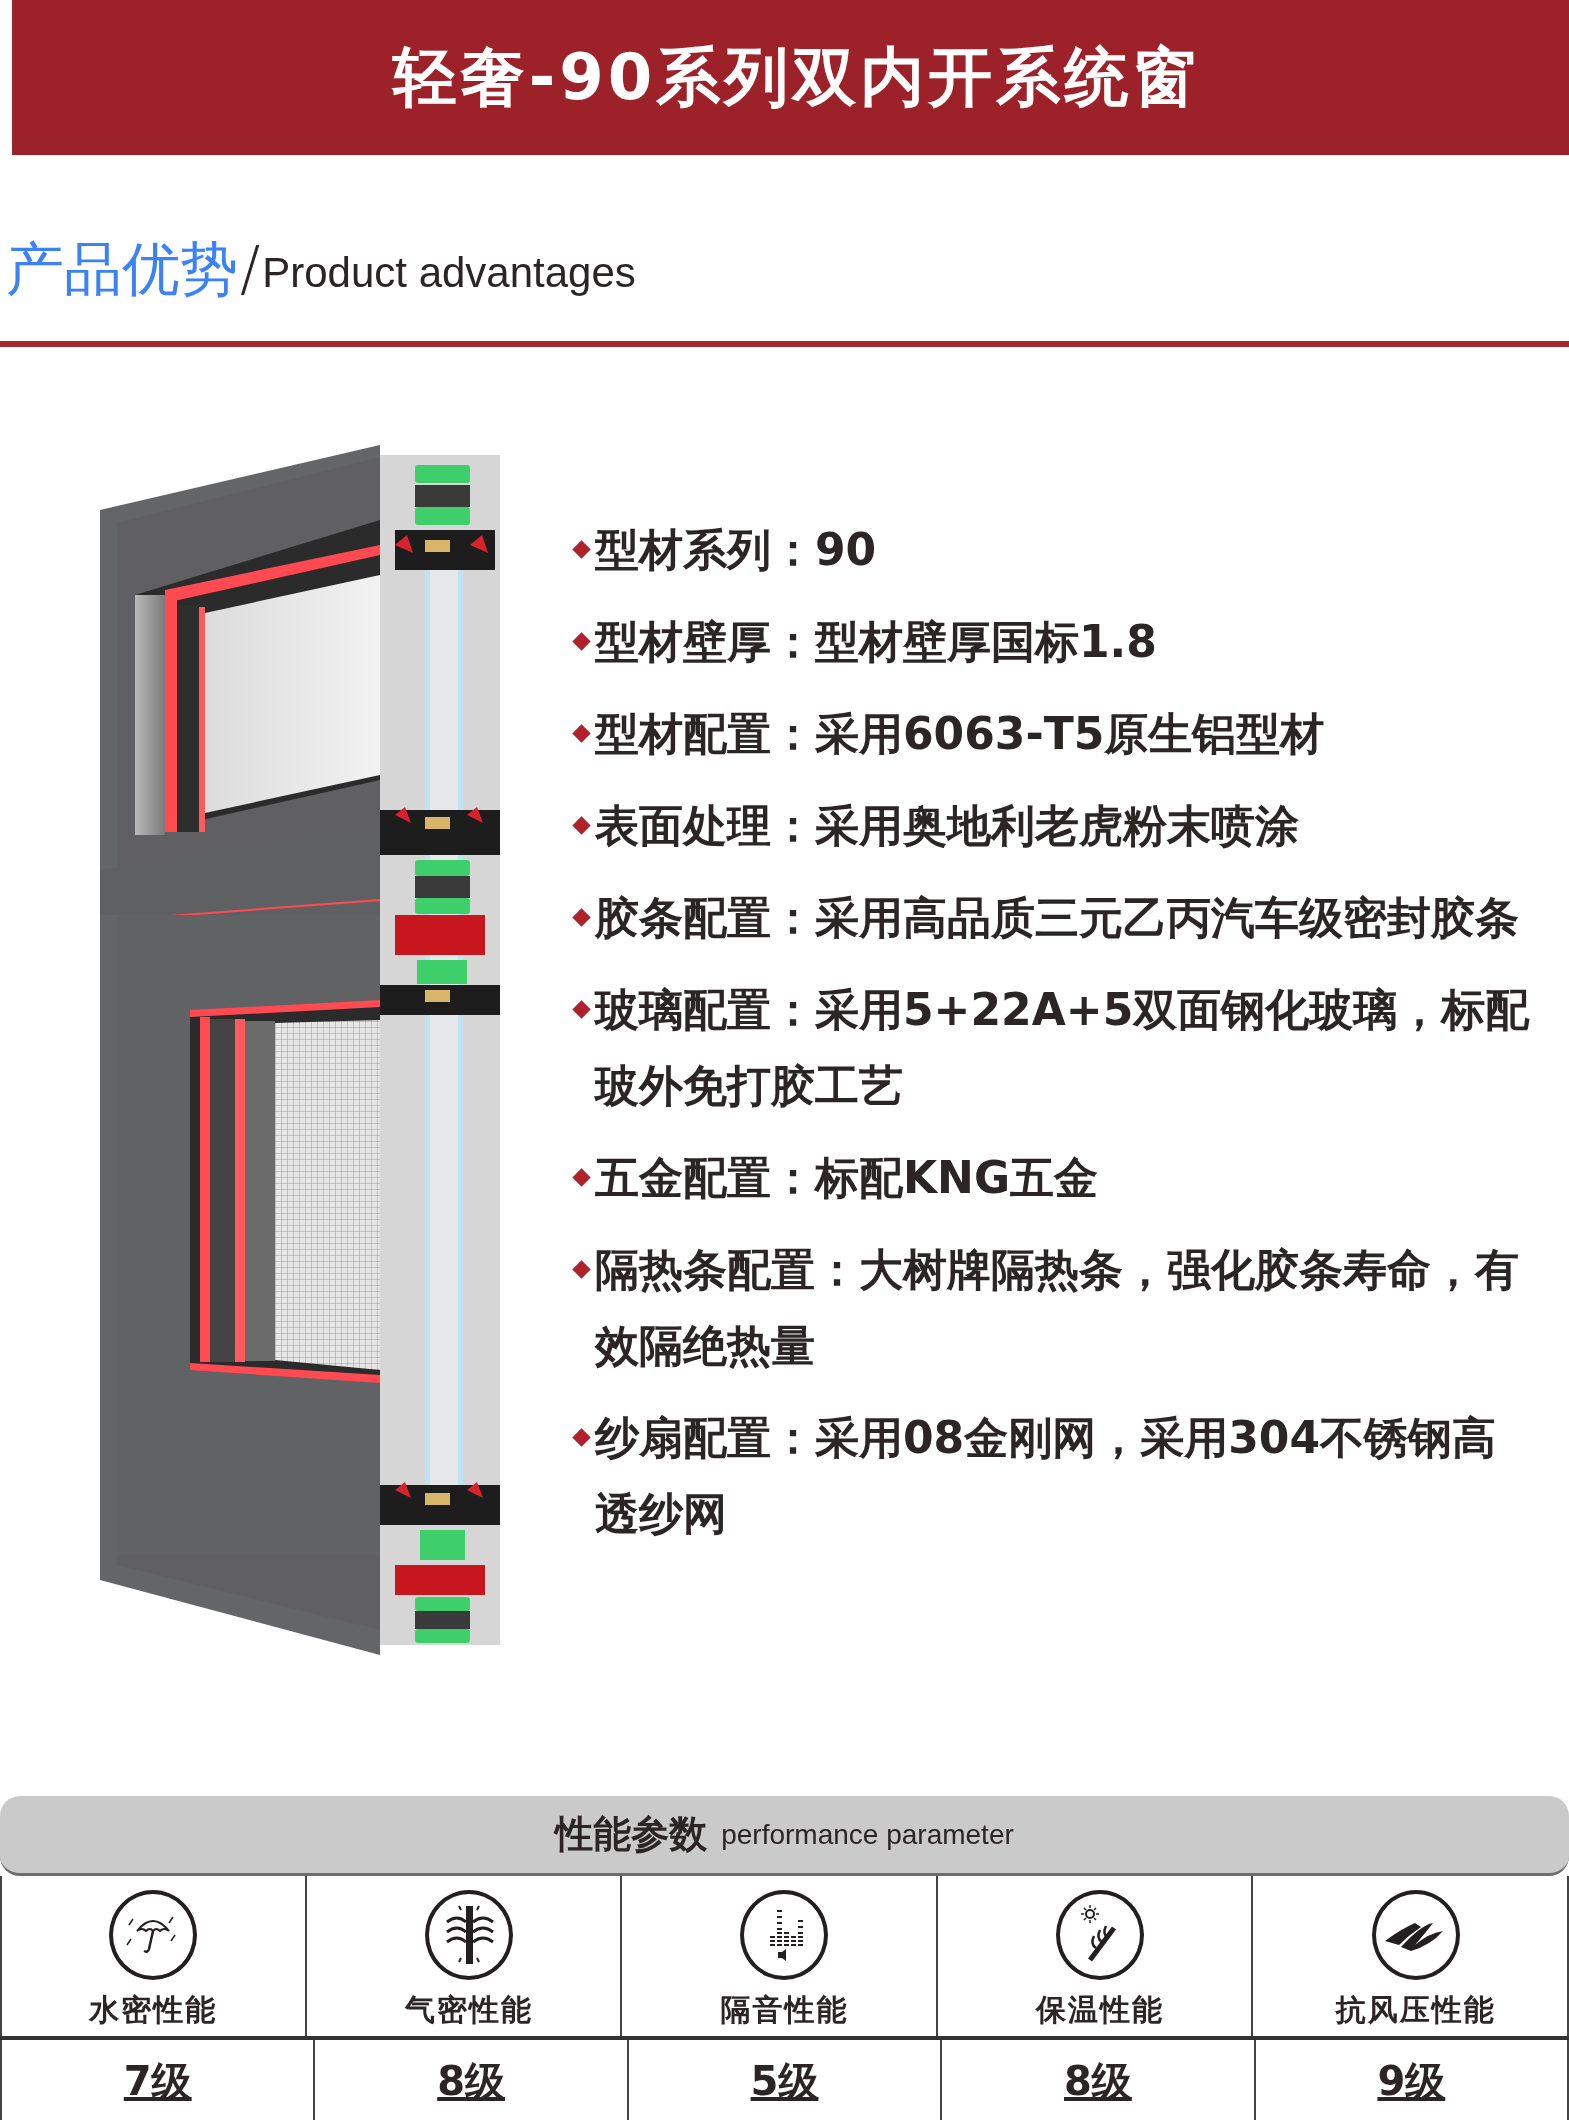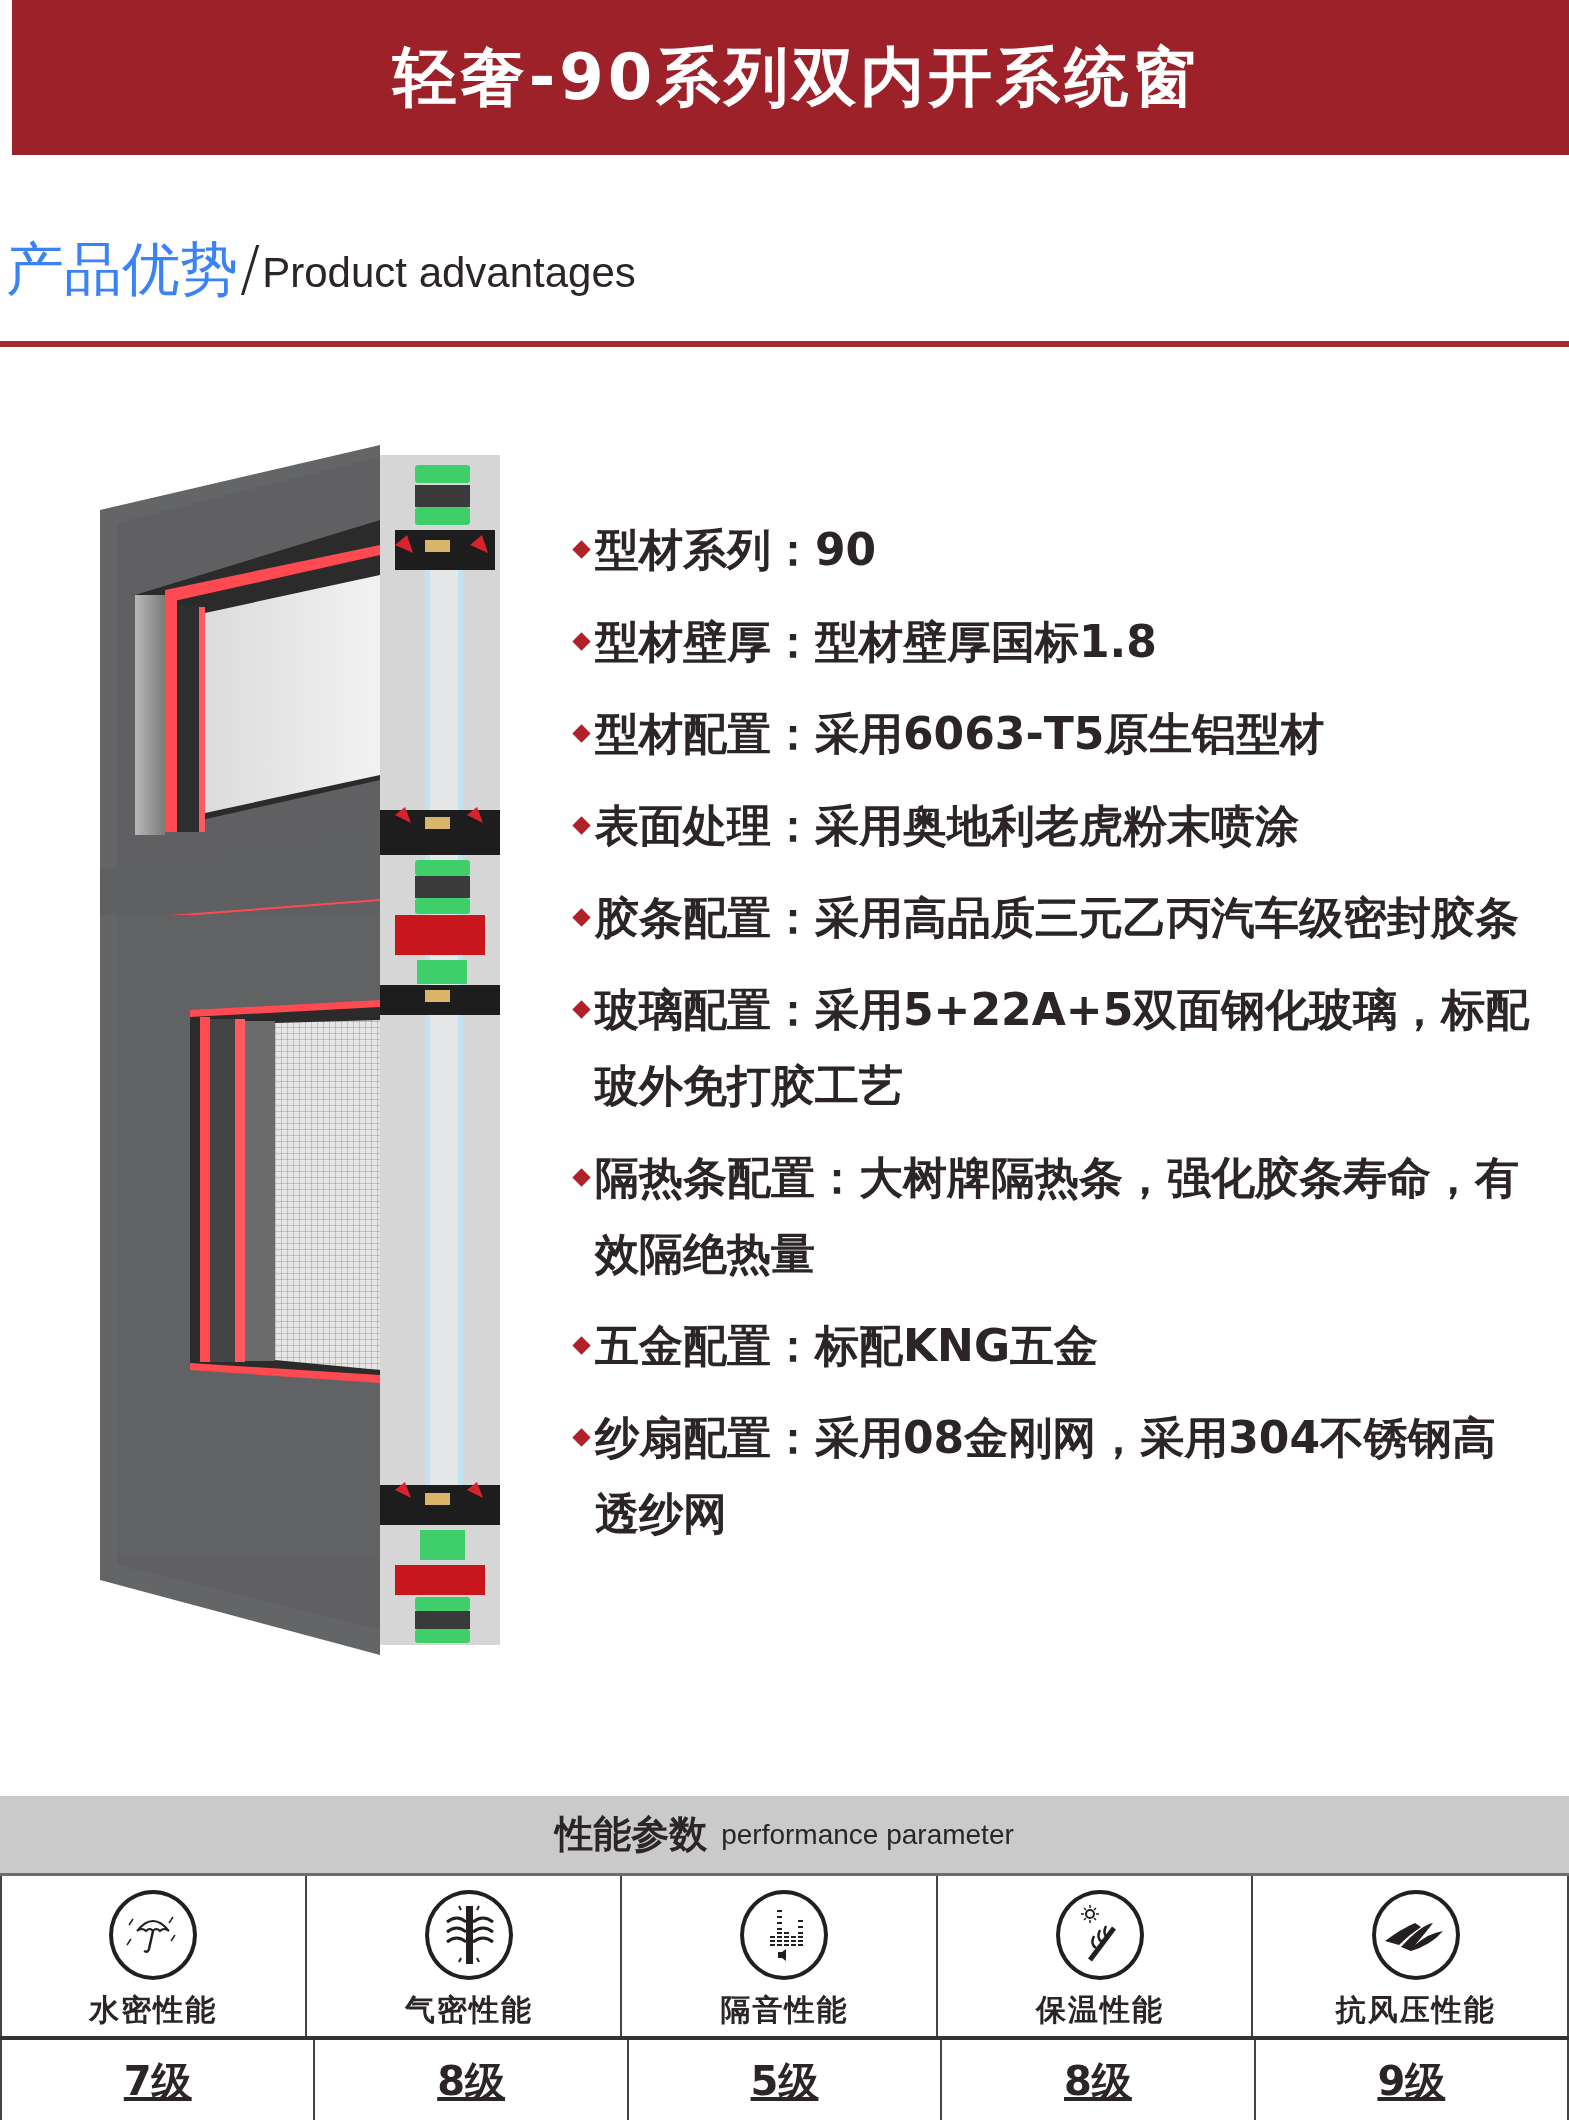--- a/index.html
+++ b/index.html
@@ -20,21 +20,21 @@
 
   
   .features { position: absolute; left: 575px; top: 512px; width: 960px; }
   .feat { position: relative; font-size: 44px; line-height: 76px; font-weight: bold; color: #2b2526; padding-left: 20px; margin-bottom: 16px; }
   .feat .bullet { position: absolute; left: 0; top: 31px; width: 13px; height: 13px; background: #b1212a; transform: rotate(45deg); }
   .feat .label { font-weight: bold; }
   .feat .value { font-weight: bold; }
 
   
   .perf { position: absolute; left: 0; top: 1796px; width: 1569px; }
-  .perf-head { height: 80px; background: #c9cac9; display: flex; align-items: center; justify-content: center; border-bottom: 3px solid #6d6d6d; }
+  .perf-head { height: 80px; background: #c9cac9; display: flex; align-items: center; justify-content: center; border-bottom: 3px solid #6d6d6d; border-radius: 20px; }
   .perf-head-cn { font-size: 38px; font-weight: bold; color: #2b2526; margin-right: 14px; }
   .perf-head-en { font-size: 28px; color: #2b2526; font-family: "Liberation Sans", sans-serif; }
   .perf-row { display: flex; }
   .perf-cell { flex: 1; border-right: 2px solid #444; display: flex; flex-direction: column; align-items: center; }
   .perf-cell:first-child { border-left: 2px solid #444; }
   .perf-icons .perf-cell { height: 160px; justify-content: flex-start; }
   .perf-icons { border-bottom: 4px solid #333; gap: 11px; }
   .perf-values { border-bottom: 4px solid #333; }
   .perf-values .perf-cell { height: 83px; justify-content: center; }
   .icon-oval { width: 88px; height: 90px; border: 4px solid #231f20; border-radius: 50%; margin-top: 14px; display: flex; align-items: center; justify-content: center; }
@@ -159,25 +159,25 @@
   <div class="feat">
     <span class="bullet"></span>
     <span class="label">胶条配置：</span><span class="value">采用高品质三元乙丙汽车级密封胶条</span>
   </div>
   <div class="feat">
     <span class="bullet"></span>
     <span class="label">玻璃配置：</span><span class="value">采用5+22A+5双面钢化玻璃，标配玻外免打胶工艺</span>
   </div>
   <div class="feat">
     <span class="bullet"></span>
+    <span class="label">五金配置：</span><span class="value">标配KNG五金</span>
+  </div>
+  <div class="feat">
+    <span class="bullet"></span>
     <span class="label">隔热条配置：</span><span class="value">大树牌隔热条，强化胶条寿命，有效隔绝热量</span>
-  </div>
-  <div class="feat">
-    <span class="bullet"></span>
-    <span class="label">五金配置：</span><span class="value">标配KNG五金</span>
   </div>
   <div class="feat">
     <span class="bullet"></span>
     <span class="label">纱扇配置：</span><span class="value">采用08金刚网，采用304不锈钢高透纱网</span>
   </div>
 </div>
 
 <section class="perf">
   <div class="perf-head">
     <span class="perf-head-cn">性能参数</span>

